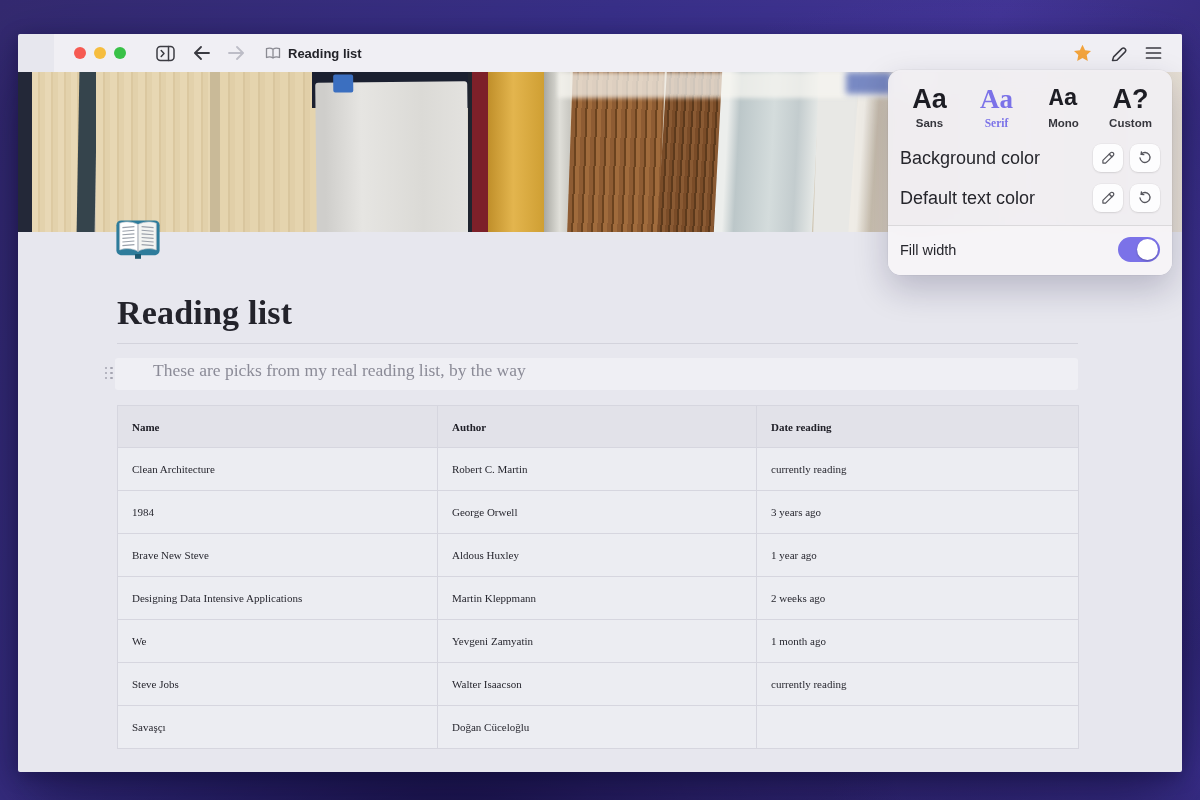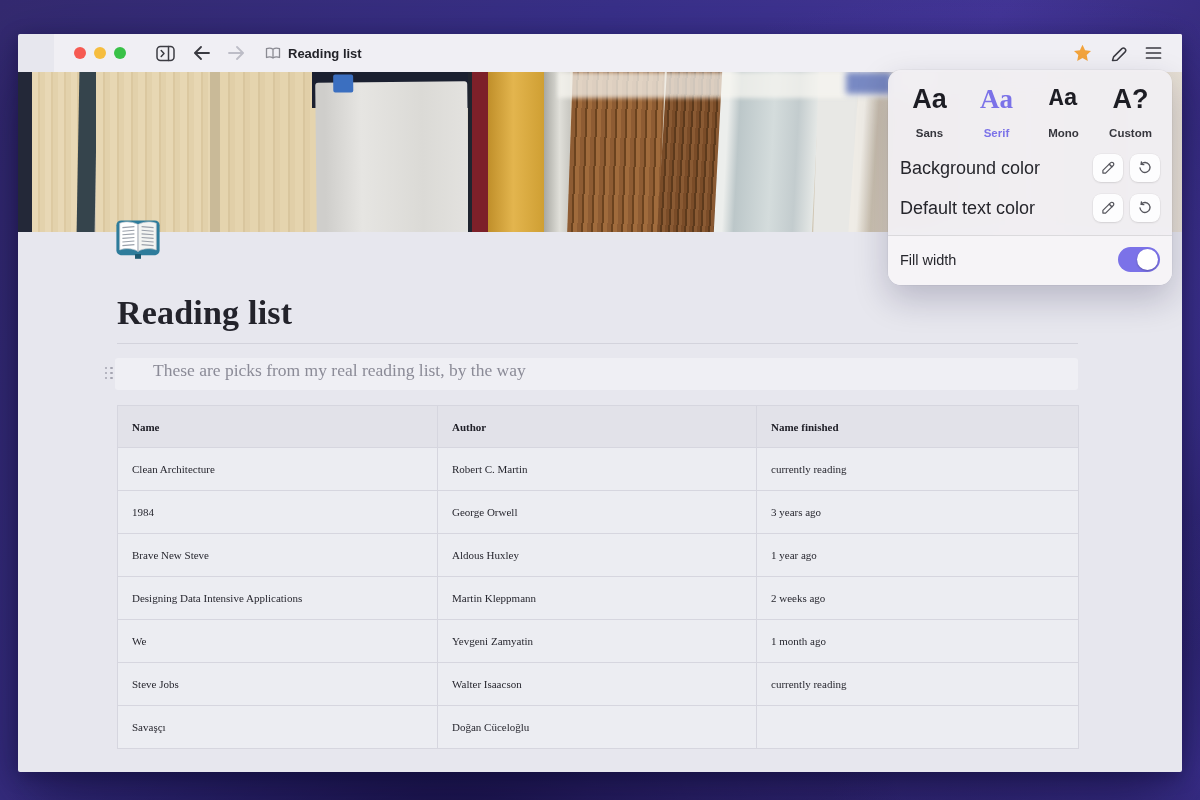--- a/index.html
+++ b/index.html
@@ -52,24 +52,24 @@
   
   .popover {
     position:absolute; right:10px; top:36px; width:284px; z-index:40;
     background:rgba(241,239,243,.93); backdrop-filter:blur(10px) saturate(1.1);
     border-radius:13px; box-shadow:0 14px 34px rgba(20,15,60,.22), 0 0 0 .5px rgba(0,0,0,.07);
     overflow:hidden;
   }
   .font-row { display:flex; padding:13px 8px 9px; }
   .font-opt { flex:1; text-align:center; cursor:default; }
   .font-sample { font-size:27px; font-weight:700; color:#1d1d24; line-height:32px; }
-  .font-label { font-size:11.5px; font-weight:600; color:#36363d; margin-top:12px; }
+  .font-label { font-size:11.5px; font-weight:600; color:#36363d; margin-top:2px; }
   .font-opt.sans .font-sample { font-family:"Liberation Sans", sans-serif; }
   .font-opt.serif .font-sample { font-family:"Liberation Serif", serif; color:#7b72e8; }
-  .font-opt.serif .font-label { color:#7b72e8; }
+  .font-opt.serif .font-label { color:#7b72e8;font-family:Liberation Serif, serif; }
   .font-opt.mono .font-sample { font-family:"Liberation Mono", monospace; font-size:24px; }
   .color-row { display:flex; align-items:center; padding:6px 12px; }
   .color-row .lbl { flex:1; font-size:18px; color:#26262c; }
   .mini-btns { display:flex; gap:7px; }
   .mini-btn { width:30px; height:28px; border-radius:8px; background:#fdfdfe;
               box-shadow:0 1px 2px rgba(0,0,0,.10), 0 0 0 .5px rgba(0,0,0,.05);
               display:flex; align-items:center; justify-content:center; cursor:default; }
   .pop-divider { height:1px; background:rgba(0,0,0,.09); margin-top:7px; }
   .fill-row { display:flex; align-items:center; padding:11px 12px 13px; background:rgba(248,247,250,.6); }
   .fill-row .lbl { flex:1; font-size:14.5px; color:#26262c; }
@@ -202,21 +202,21 @@
   <table class="rtable">
     <colgroup>
         <col style="width:320px">
         <col style="width:319px">
         <col style="width:322px">
       </colgroup>
     <tbody>
         <tr>
       <th>Name</th>
       <th>Author</th>
-      <th>Name finished</th>
+      <th>Date reading</th>
     </tr>
     <tr>
       <td>Clean Architecture</td>
       <td>Robert C. Martin</td>
       <td>currently reading</td>
     </tr>
     <tr>
       <td>1984</td>
       <td>George Orwell</td>
       <td>3 years ago</td>

